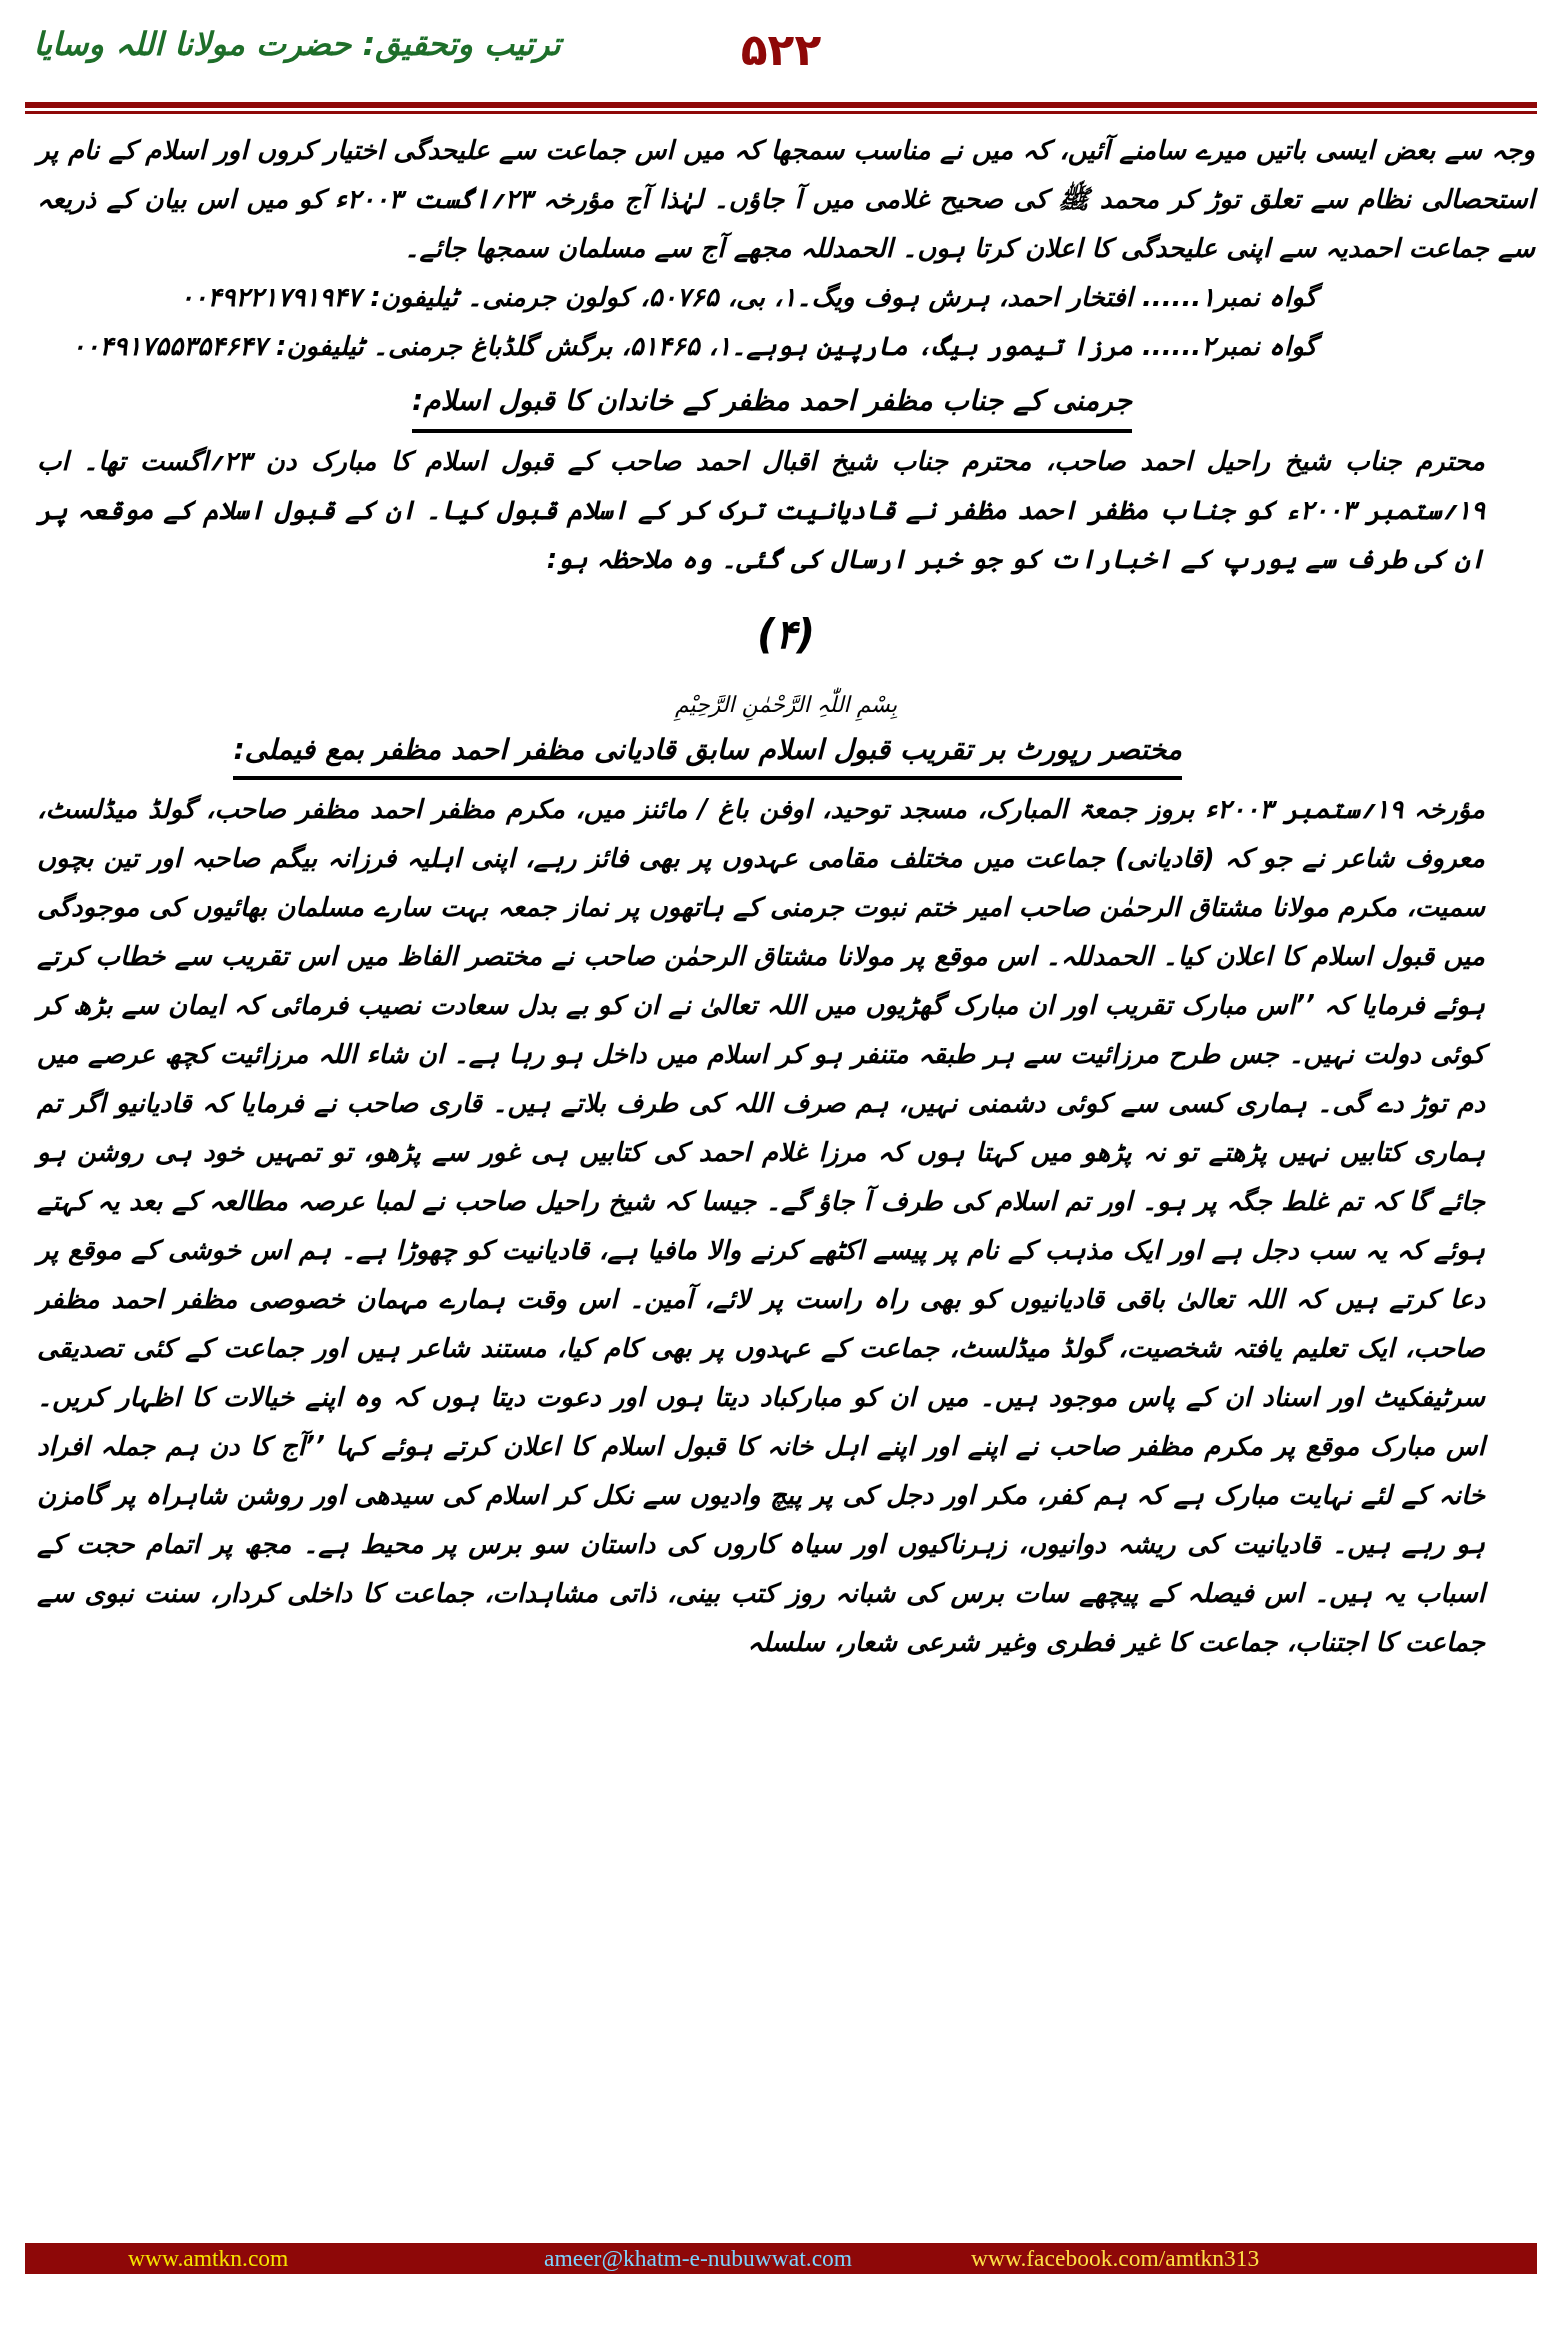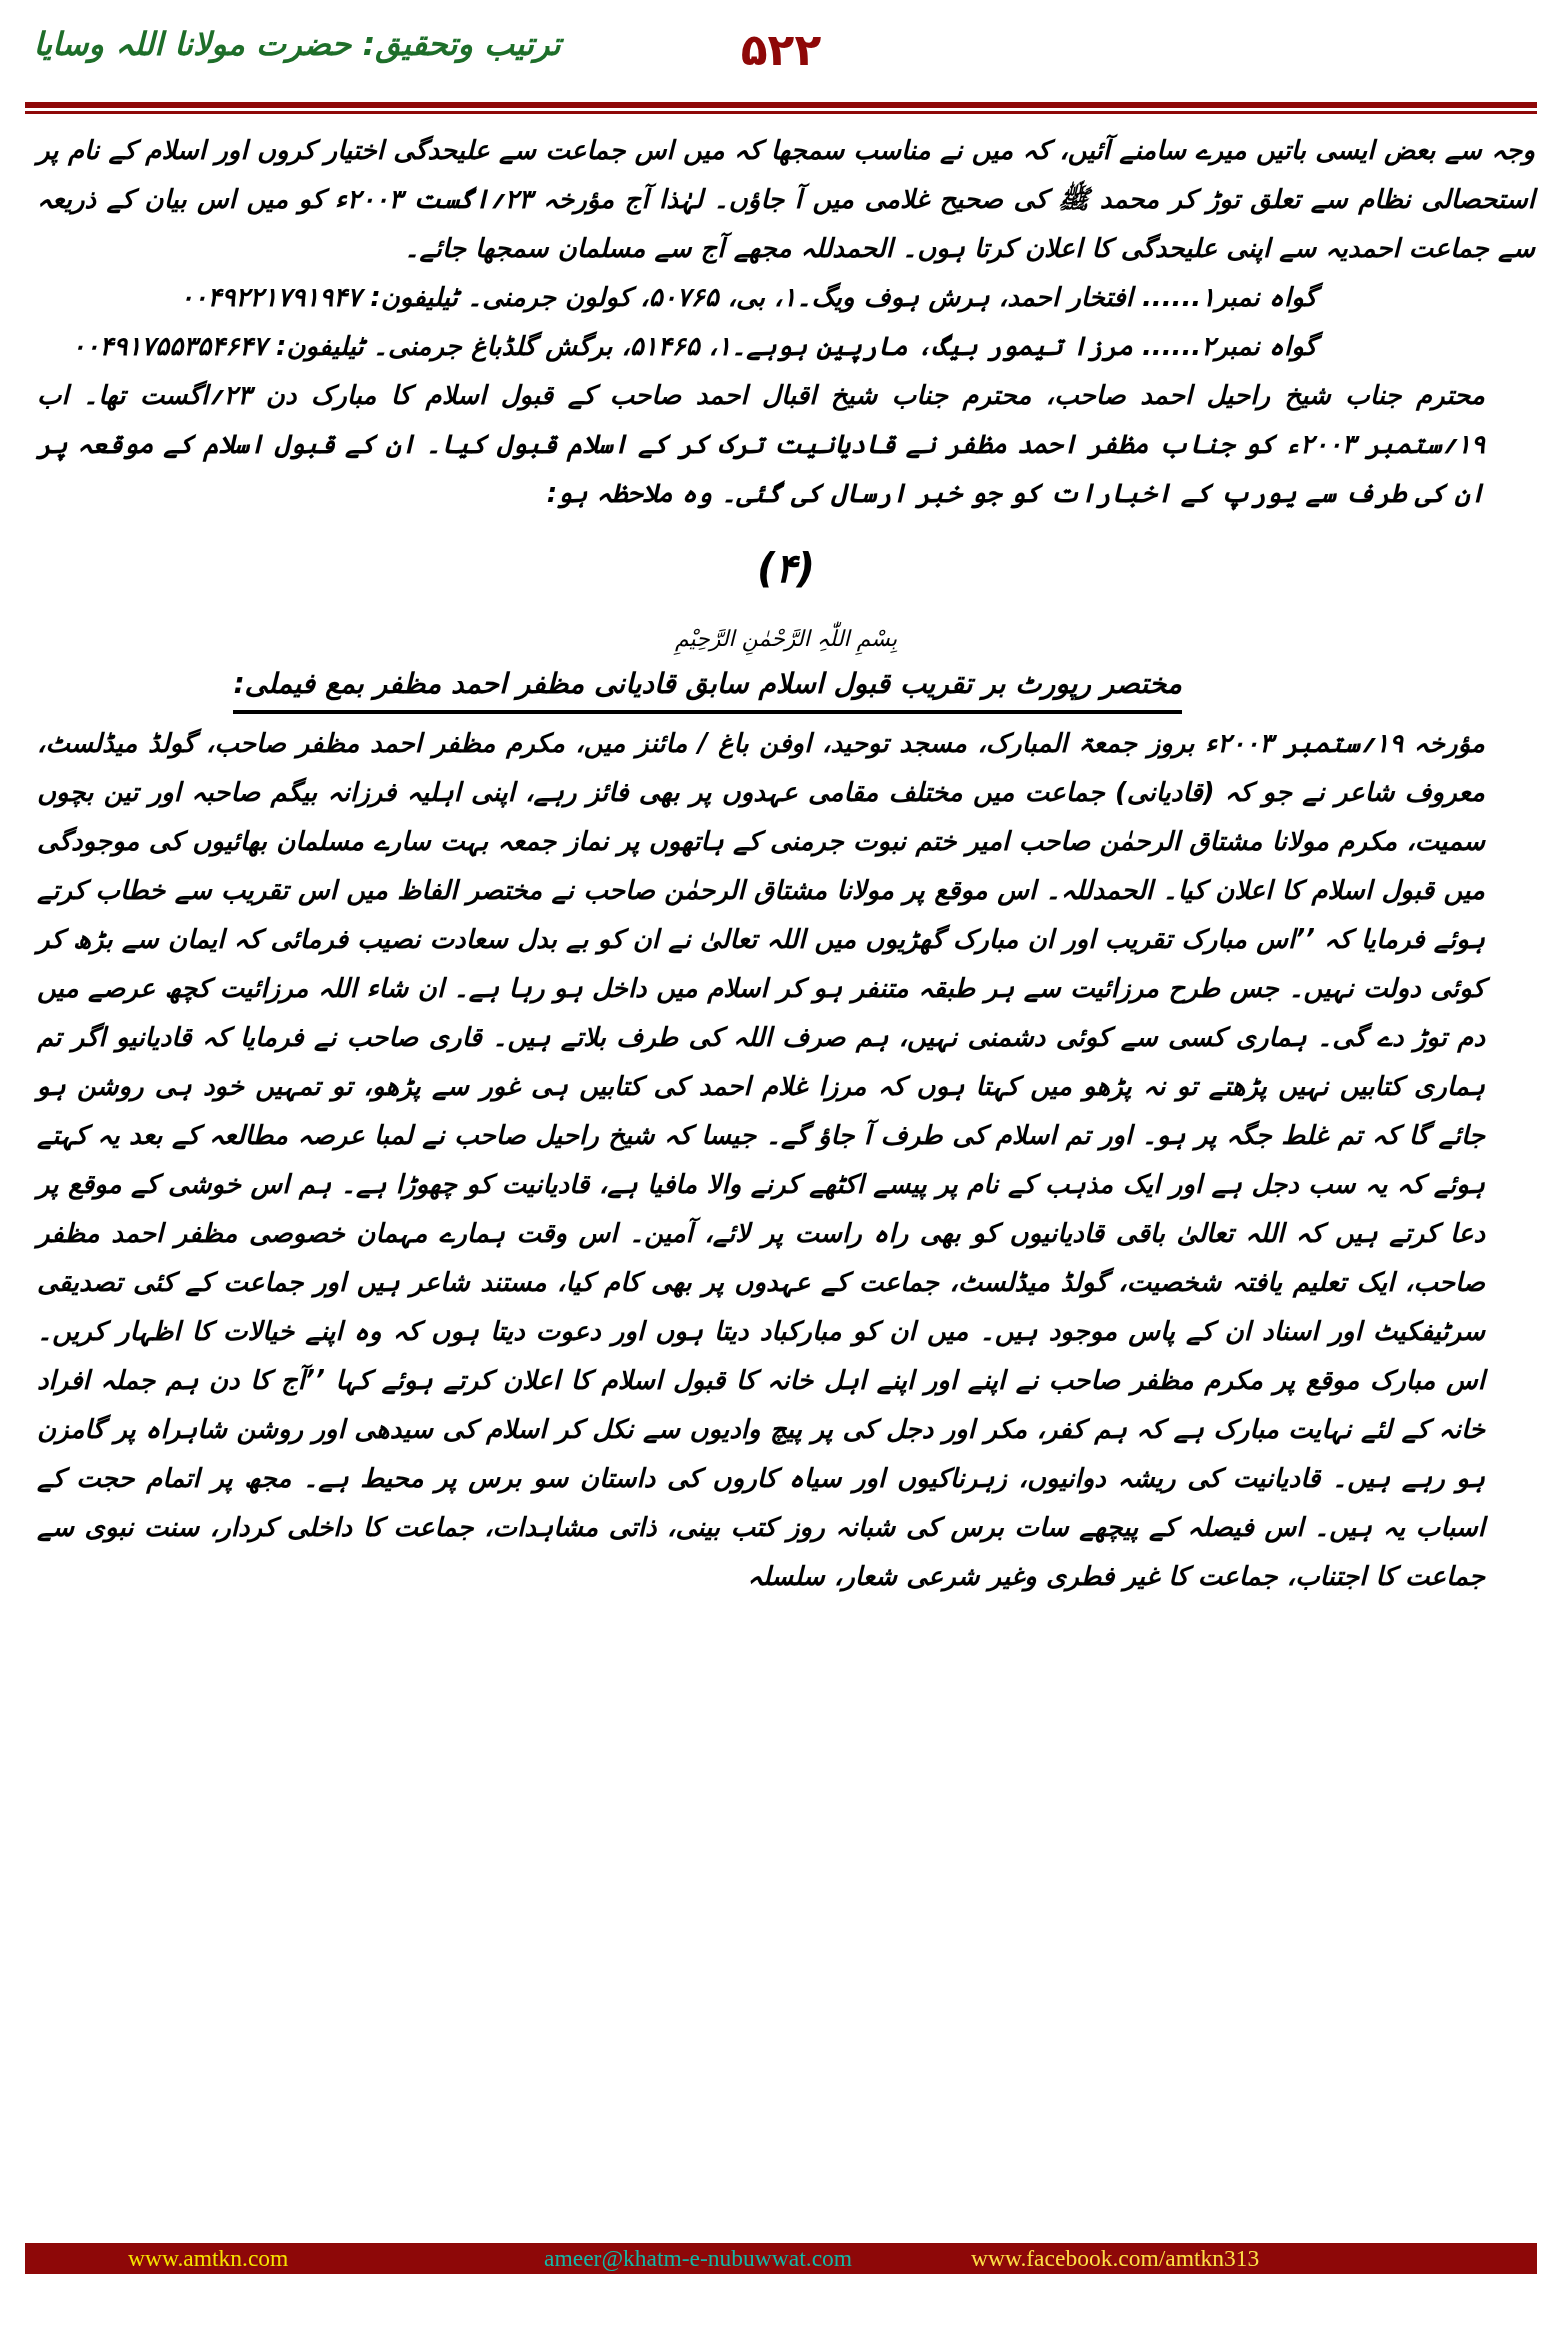--- a/index.html
+++ b/index.html
@@ -36,37 +36,38 @@
     border-bottom: 4.2px solid #000; font-size: 28px; line-height: 47px; padding-bottom: 3.4px; margin-bottom: 5px;
   }
 
   .footer {
     position: absolute; left: 25px; right: 23px; top: 2243px; height: 31px;
     background: #8e0808; display: flex; align-items: center;
     font-family: "Liberation Serif", serif; font-size: 23.5px;
   }
   .footer span { position: absolute; white-space: nowrap; }
   .f1 { left: 103px; color: #f5e400; }
-  .f2 { left: 519px; color: #14b8a6; }
+  .f2 { left: 519px; color: #7dd3fc; }
   .f3 { left: 946px; color: #fde047; }
 </style>
 </head>
 <body>
 
 <div class="header">
   <div class="hdr-center">۵۲۲</div>
   <div class="hdr-left">ترتیب وتحقیق: حضرت مولانا اللہ وسایا</div>
 </div>
 <div class="rule-thick"></div>
 <div class="rule-thin"></div>
 
 <div class="content">
   <p class="p">وجہ سے بعض ایسی باتیں میرے سامنے آئیں، کہ میں نے مناسب سمجھا کہ میں اس جماعت سے علیحدگی اختیار کروں اور اسلام کے نام پر استحصالی نظام سے تعلق توڑ کر محمد ﷺ کی صحیح غلامی میں آ جاؤں۔ لہٰذا آج مؤرخہ ۲۳؍اگست ۲۰۰۳ء کو میں اس بیان کے ذریعہ سے جماعت احمدیہ سے اپنی علیحدگی کا اعلان کرتا ہوں۔ الحمدللہ مجھے آج سے مسلمان سمجھا جائے۔</p>
   <p class="witness">گواہ نمبر۱...... افتخار احمد، ہرش ہوف ویگ۔۱، بی، ۵۰۷۶۵، کولون جرمنی۔ ٹیلیفون: ۰۰۴۹۲۲۱۷۹۱۹۴۷</p>
   <p class="witness">گواہ نمبر۲...... مرزا تیمور بیگ، مارپین ہوہے۔۱، ۵۱۴۶۵، برگش گلڈباغ جرمنی۔ ٹیلیفون: ۰۰۴۹۱۷۵۵۳۵۴۶۴۷</p>
+  <span class="heading-underlined">جرمنی کے جناب مظفر احمد مظفر کے خاندان کا قبول اسلام:</span>
   <p class="p indent">محترم جناب شیخ راحیل احمد صاحب، محترم جناب شیخ اقبال احمد صاحب کے قبول اسلام کا مبارک دن ۲۳؍اگست تھا۔ اب ۱۹؍ستمبر ۲۰۰۳ء کو جناب مظفر احمد مظفر نے قادیانیت ترک کر کے اسلام قبول کیا۔ ان کے قبول اسلام کے موقعہ پر ان کی طرف سے یورپ کے اخبارات کو جو خبر ارسال کی گئی۔ وہ ملاحظہ ہو:</p>
   <div class="section-num">(۴)</div>
   <div class="bismillah">بِسْمِ اللّٰہِ الرَّحْمٰنِ الرَّحِیْمِ</div>
   <span class="heading2">مختصر رپورٹ بر تقریب قبول اسلام سابق قادیانی مظفر احمد مظفر بمع فیملی:</span>
   <p class="p indent">مؤرخہ ۱۹؍ستمبر ۲۰۰۳ء بروز جمعۃ المبارک، مسجد توحید، اوفن باغ / مائنز میں، مکرم مظفر احمد مظفر صاحب، گولڈ میڈلسٹ، معروف شاعر نے جو کہ (قادیانی) جماعت میں مختلف مقامی عہدوں پر بھی فائز رہے، اپنی اہلیہ فرزانہ بیگم صاحبہ اور تین بچوں سمیت، مکرم مولانا مشتاق الرحمٰن صاحب امیر ختم نبوت جرمنی کے ہاتھوں پر نماز جمعہ بہت سارے مسلمان بھائیوں کی موجودگی میں قبول اسلام کا اعلان کیا۔ الحمدللہ۔ اس موقع پر مولانا مشتاق الرحمٰن صاحب نے مختصر الفاظ میں اس تقریب سے خطاب کرتے ہوئے فرمایا کہ ’’اس مبارک تقریب اور ان مبارک گھڑیوں میں اللہ تعالیٰ نے ان کو بے بدل سعادت نصیب فرمائی کہ ایمان سے بڑھ کر کوئی دولت نہیں۔ جس طرح مرزائیت سے ہر طبقہ متنفر ہو کر اسلام میں داخل ہو رہا ہے۔ ان شاء اللہ مرزائیت کچھ عرصے میں دم توڑ دے گی۔ ہماری کسی سے کوئی دشمنی نہیں، ہم صرف اللہ کی طرف بلاتے ہیں۔ قاری صاحب نے فرمایا کہ قادیانیو اگر تم ہماری کتابیں نہیں پڑھتے تو نہ پڑھو میں کہتا ہوں کہ مرزا غلام احمد کی کتابیں ہی غور سے پڑھو، تو تمہیں خود ہی روشن ہو جائے گا کہ تم غلط جگہ پر ہو۔ اور تم اسلام کی طرف آ جاؤ گے۔ جیسا کہ شیخ راحیل صاحب نے لمبا عرصہ مطالعہ کے بعد یہ کہتے ہوئے کہ یہ سب دجل ہے اور ایک مذہب کے نام پر پیسے اکٹھے کرنے والا مافیا ہے، قادیانیت کو چھوڑا ہے۔ ہم اس خوشی کے موقع پر دعا کرتے ہیں کہ اللہ تعالیٰ باقی قادیانیوں کو بھی راہ راست پر لائے، آمین۔ اس وقت ہمارے مہمان خصوصی مظفر احمد مظفر صاحب، ایک تعلیم یافتہ شخصیت، گولڈ میڈلسٹ، جماعت کے عہدوں پر بھی کام کیا، مستند شاعر ہیں اور جماعت کے کئی تصدیقی سرٹیفکیٹ اور اسناد ان کے پاس موجود ہیں۔ میں ان کو مبارکباد دیتا ہوں اور دعوت دیتا ہوں کہ وہ اپنے خیالات کا اظہار کریں۔ اس مبارک موقع پر مکرم مظفر صاحب نے اپنے اور اپنے اہل خانہ کا قبول اسلام کا اعلان کرتے ہوئے کہا ’’آج کا دن ہم جملہ افراد خانہ کے لئے نہایت مبارک ہے کہ ہم کفر، مکر اور دجل کی پر پیچ وادیوں سے نکل کر اسلام کی سیدھی اور روشن شاہراہ پر گامزن ہو رہے ہیں۔ قادیانیت کی ریشہ دوانیوں، زہرناکیوں اور سیاہ کاروں کی داستان سو برس پر محیط ہے۔ مجھ پر اتمام حجت کے اسباب یہ ہیں۔ اس فیصلہ کے پیچھے سات برس کی شبانہ روز کتب بینی، ذاتی مشاہدات، جماعت کا داخلی کردار، سنت نبوی سے جماعت کا اجتناب، جماعت کا غیر فطری وغیر شرعی شعار، سلسلہ</p>
 </div>
 
 <div class="footer">
   <span class="f1">www.amtkn.com</span>
   <span class="f2">ameer@khatm-e-nubuwwat.com</span>

